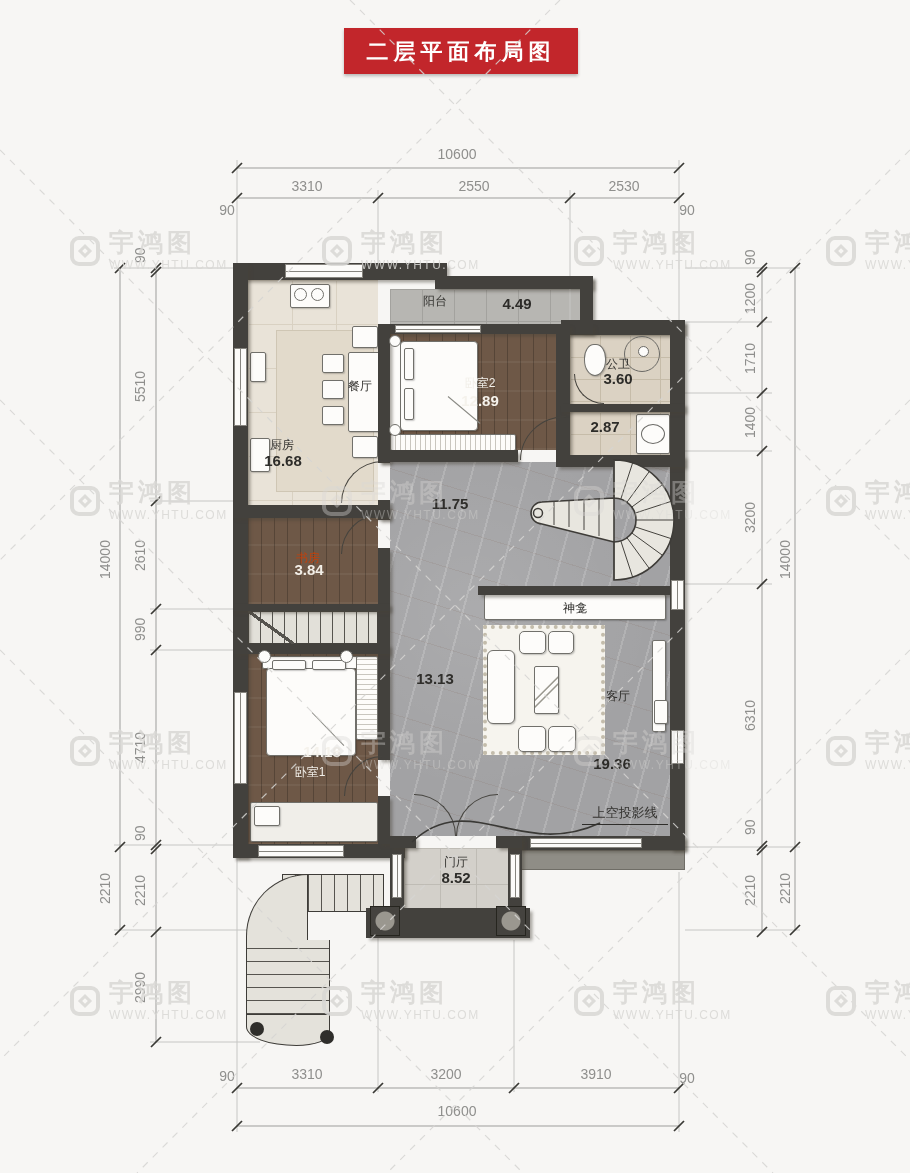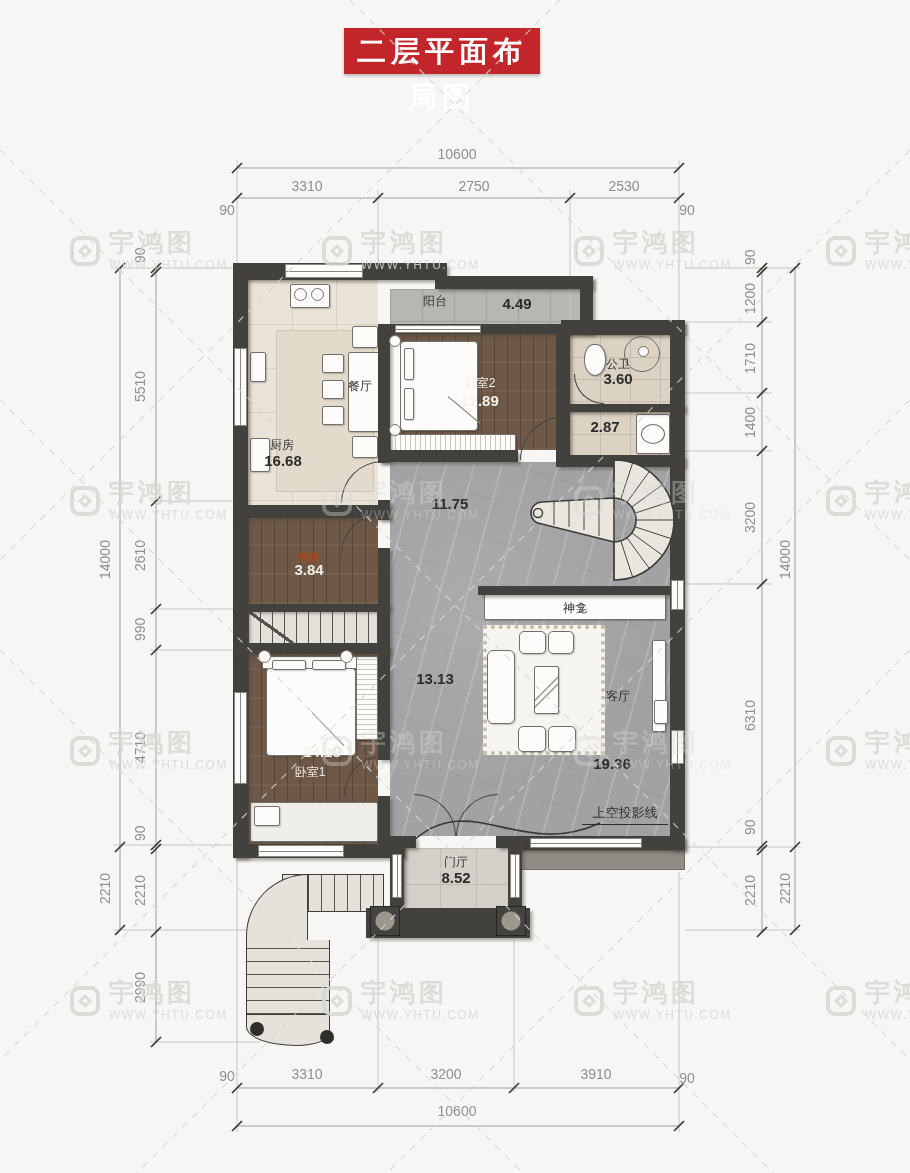--- a/index.html
+++ b/index.html
@@ -46,22 +46,22 @@
   .hatch-v { background-image:repeating-linear-gradient(90deg,transparent 0 4px,#c9c6bf 4px 5px); }
   .round { border-radius:50%; }
   .arc { position:absolute; z-index:4; }
   .foldline { position:absolute; z-index:3; background:#8a8a84; height:1px; transform-origin:left center; }
   
   .rlabel { position:absolute; z-index:6; color:#33322f; font-size:12px; text-align:center; white-space:nowrap; }
   .rarea  { position:absolute; z-index:6; color:#2d2c29; font-size:15px; font-weight:bold; text-align:center; white-space:nowrap; }
   .dim { position:absolute; color:#8f8f8d; font-size:14px; text-align:center; white-space:nowrap; z-index:2; }
   .dimv { writing-mode:vertical-rl; transform:rotate(180deg); }
   
-  #banner { position:absolute; left:344px; top:28px; width:196px; height:46px; background:#c2262b;
-    color:#fff; font-family:"DejaVu Serif",serif; font-weight:bold; font-size:29px; letter-spacing:5px;
+  #banner { position:absolute; left:344px; top:28px; width:234px; height:46px; background:#c2262b;
+    color:#fff; font-family:"DejaVu Serif",serif; font-weight:bold; font-size:22px; letter-spacing:5px;
     text-align:center; line-height:46px; box-shadow:0 2px 3px rgba(0,0,0,.25); z-index:8; }
   #subtitle { position:absolute; left:0; top:84px; width:100%; text-align:center; color:#3f3e3c;
     font-size:25px; font-weight:500; letter-spacing:1px; z-index:8; }
   
   #wm-layer { position:absolute; inset:0; z-index:9; pointer-events:none; opacity:.85; }
   .wm { position:absolute; display:flex; align-items:center; gap:9px; color:#d9d8d5; }
   .wmlogo { width:30px; height:30px; border:4px solid currentColor; border-radius:9px; position:relative; flex:0 0 auto; }
   .wmlogo i { position:absolute; inset:6px; border:3px solid currentColor; transform:rotate(45deg); }
   .wmtxt b { display:block; font-size:25px; letter-spacing:4px; font-weight:bold; line-height:1; }
   .wmtxt em { display:block; font-style:normal; font-size:12px; letter-spacing:1.5px; margin-top:3px; }
@@ -145,21 +145,21 @@
         <line x1="757" y1="855" x2="767" y2="845"></line>
       <line x1="757" y1="937" x2="767" y2="927"></line>
       <line x1="790" y1="273" x2="800" y2="263"></line>
         <line x1="790" y1="852" x2="800" y2="842"></line>
         <line x1="790" y1="935" x2="800" y2="925"></line>
     </g>
   </svg>
 
   <div class="dim" style="left:407px;top:146px;width:100px;">10600</div>
   <div class="dim" style="left:257px;top:178px;width:100px;">3310</div>
-  <div class="dim" style="left:424px;top:178px;width:100px;">2750</div>
+  <div class="dim" style="left:424px;top:178px;width:100px;">2550</div>
   <div class="dim" style="left:574px;top:178px;width:100px;">2530</div>
   <div class="dim" style="left:212px;top:202px;width:30px;">90</div>
   <div class="dim" style="left:672px;top:202px;width:30px;">90</div>
 
   <div class="dim" style="left:257px;top:1066px;width:100px;">3310</div>
   <div class="dim" style="left:396px;top:1066px;width:100px;">3200</div>
   <div class="dim" style="left:546px;top:1066px;width:100px;">3910</div>
   <div class="dim" style="left:212px;top:1068px;width:30px;">90</div>
   <div class="dim" style="left:672px;top:1070px;width:30px;">90</div>
   <div class="dim" style="left:407px;top:1103px;width:100px;">10600</div>

